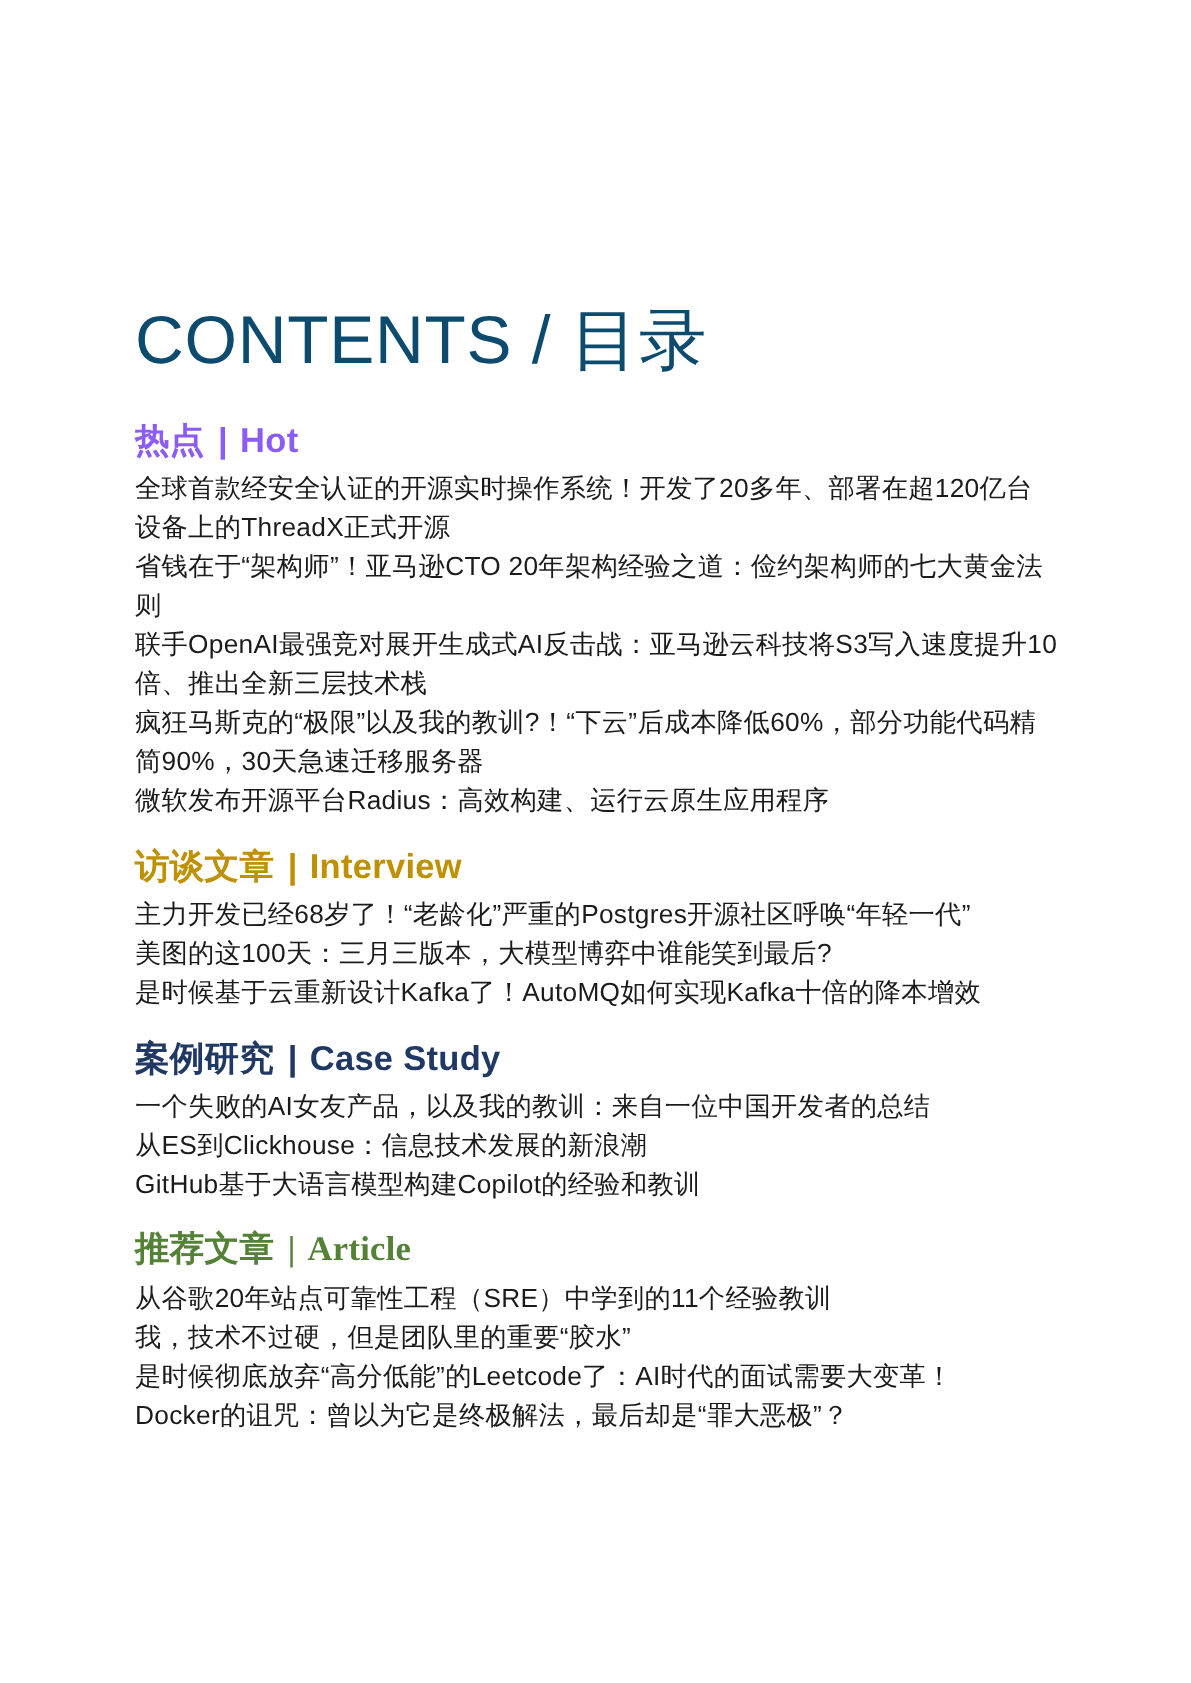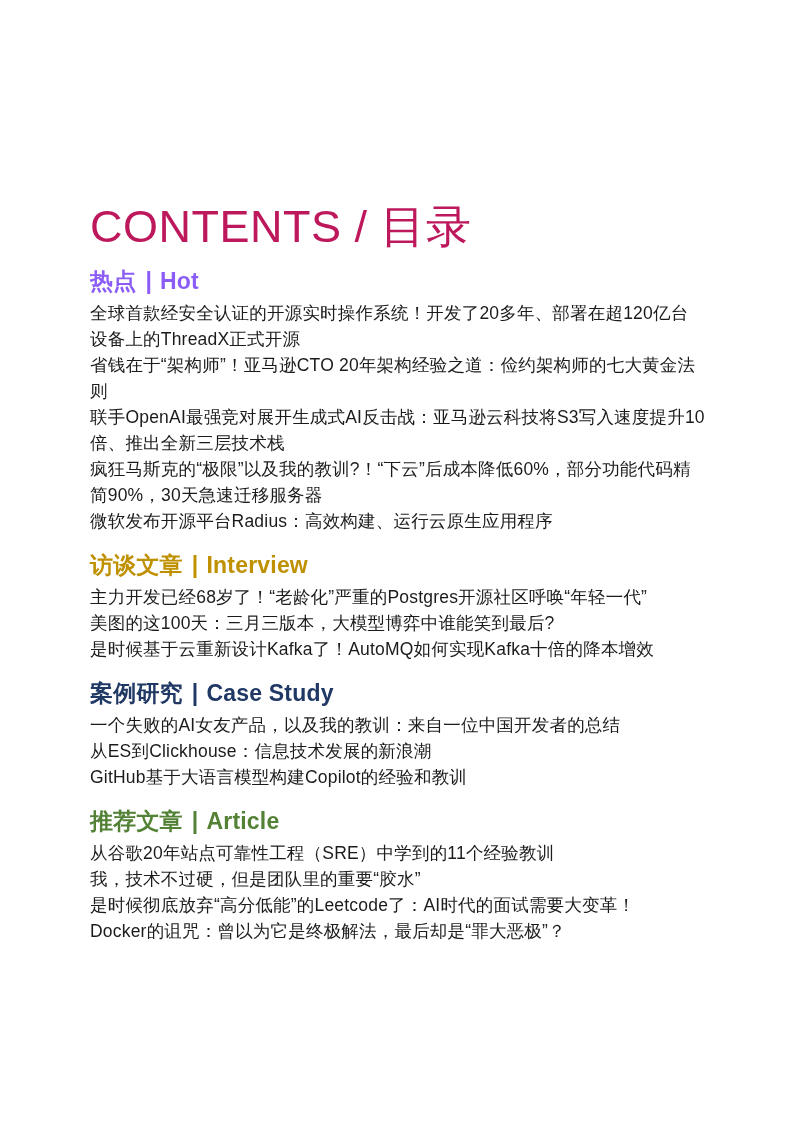--- a/index.html
+++ b/index.html
@@ -12,25 +12,25 @@
     width: 794px;
     height: 1122px;
     background: #ffffff;
     overflow: hidden;
     font-family: "Liberation Sans", "DejaVu Sans", sans-serif;
   }
   .content {
     padding: 200px 88px 0 90px;
   }
   .doc-title {
-    margin: 0 0 12px 0;
+    margin: 0 0 24px 0;
     font-size: 45px;
     font-weight: 400;
     letter-spacing: 0.5px;
-    color: #be185d;
+    color: #0c4a6e;
     line-height: 1.2;
     white-space: nowrap;
   }
   .toc-section { margin: 0; }
   .toc-section + .toc-section { margin-top: 16px; }
   .section-title {
     margin: 0 0 4px 0;
     font-size: 23px;
     font-weight: 700;
     line-height: 30px;
@@ -80,21 +80,21 @@
     <section class="toc-section">
       <h2 class="section-title" style="color: rgb(31, 56, 100);">
         <span>案例研究</span><span class="sep">|</span><span>Case Study</span>
       </h2>
       <p class="toc-item">一个失败的AI女友产品，以及我的教训：来自一位中国开发者的总结</p>
       <p class="toc-item">从ES到Clickhouse：信息技术发展的新浪潮</p>
       <p class="toc-item">GitHub基于大语言模型构建Copilot的经验和教训</p>
     </section>
 
     <section class="toc-section">
-      <h2 class="section-title" style="color: rgb(83, 129, 53);">
+      <h2 class="section-title" style="color: rgb(83, 129, 53); font-family: Liberation Serif, serif;">
         <span>推荐文章</span><span class="sep">|</span><span>Article</span>
       </h2>
       <p class="toc-item">从谷歌20年站点可靠性工程（SRE）中学到的11个经验教训</p>
       <p class="toc-item">我，技术不过硬，但是团队里的重要“胶水”</p>
       <p class="toc-item">是时候彻底放弃“高分低能”的Leetcode了：AI时代的面试需要大变革！</p>
       <p class="toc-item">Docker的诅咒：曾以为它是终极解法，最后却是“罪大恶极”？</p>
     </section>
 
   </div>
 </div>

